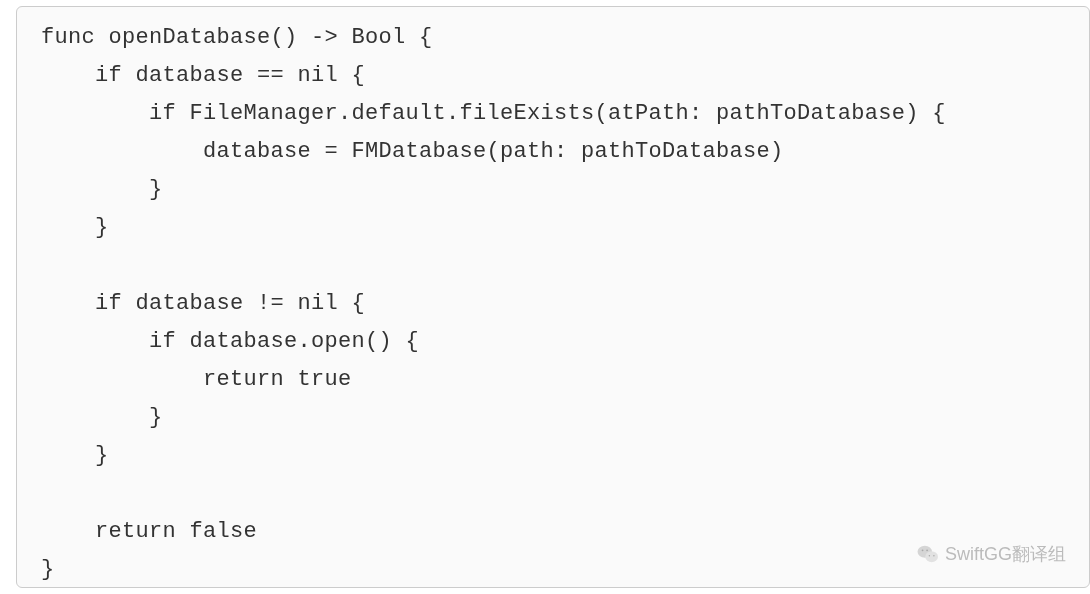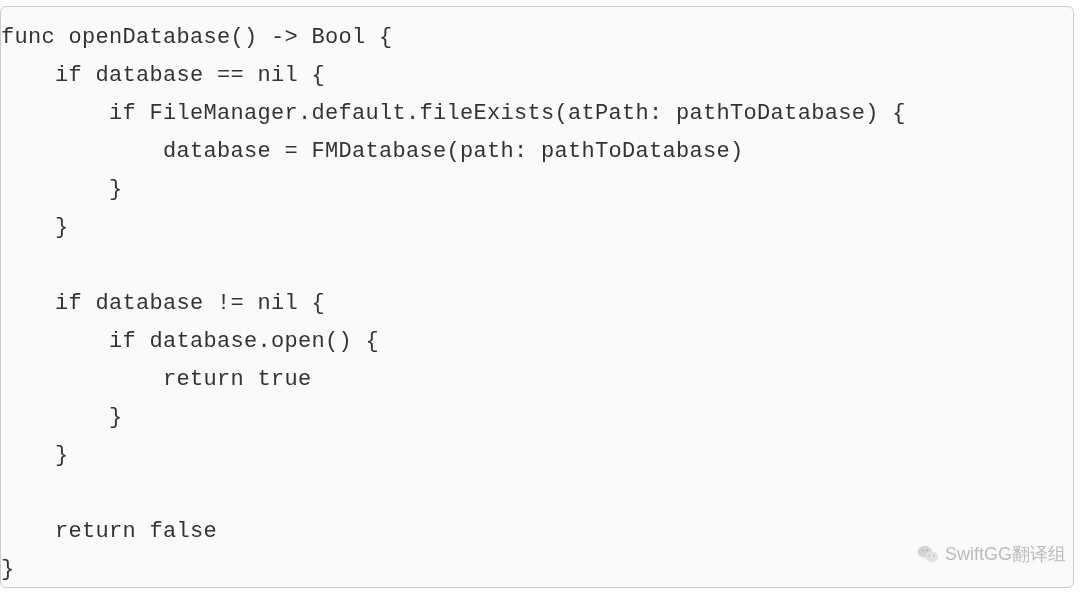--- a/index.html
+++ b/index.html
@@ -8,25 +8,25 @@
       box-sizing: border-box;
     }
     body {
       background: #ffffff;
       width: 1090px;
       height: 594px;
       position: relative;
       font-family: Consolas, Monaco, 'Courier New', monospace;
     }
     .code-container {
-      margin: 6px 0;
+      margin: 6px 16px;
       border: 1px solid #cccccc;
       border-radius: 6px;
       background: #fafafa;
-      padding: 12px 0;
+      padding: 12px 24px;
       width: calc(100% - 16px);
       height: calc(100% - 12px);
     }
     .code-block {
       font-family: Consolas, Monaco, 'Courier New', monospace;
       font-size: 22px;
       line-height: 38px;
       color: #333333;
       white-space: pre;
       letter-spacing: 0.3px;

